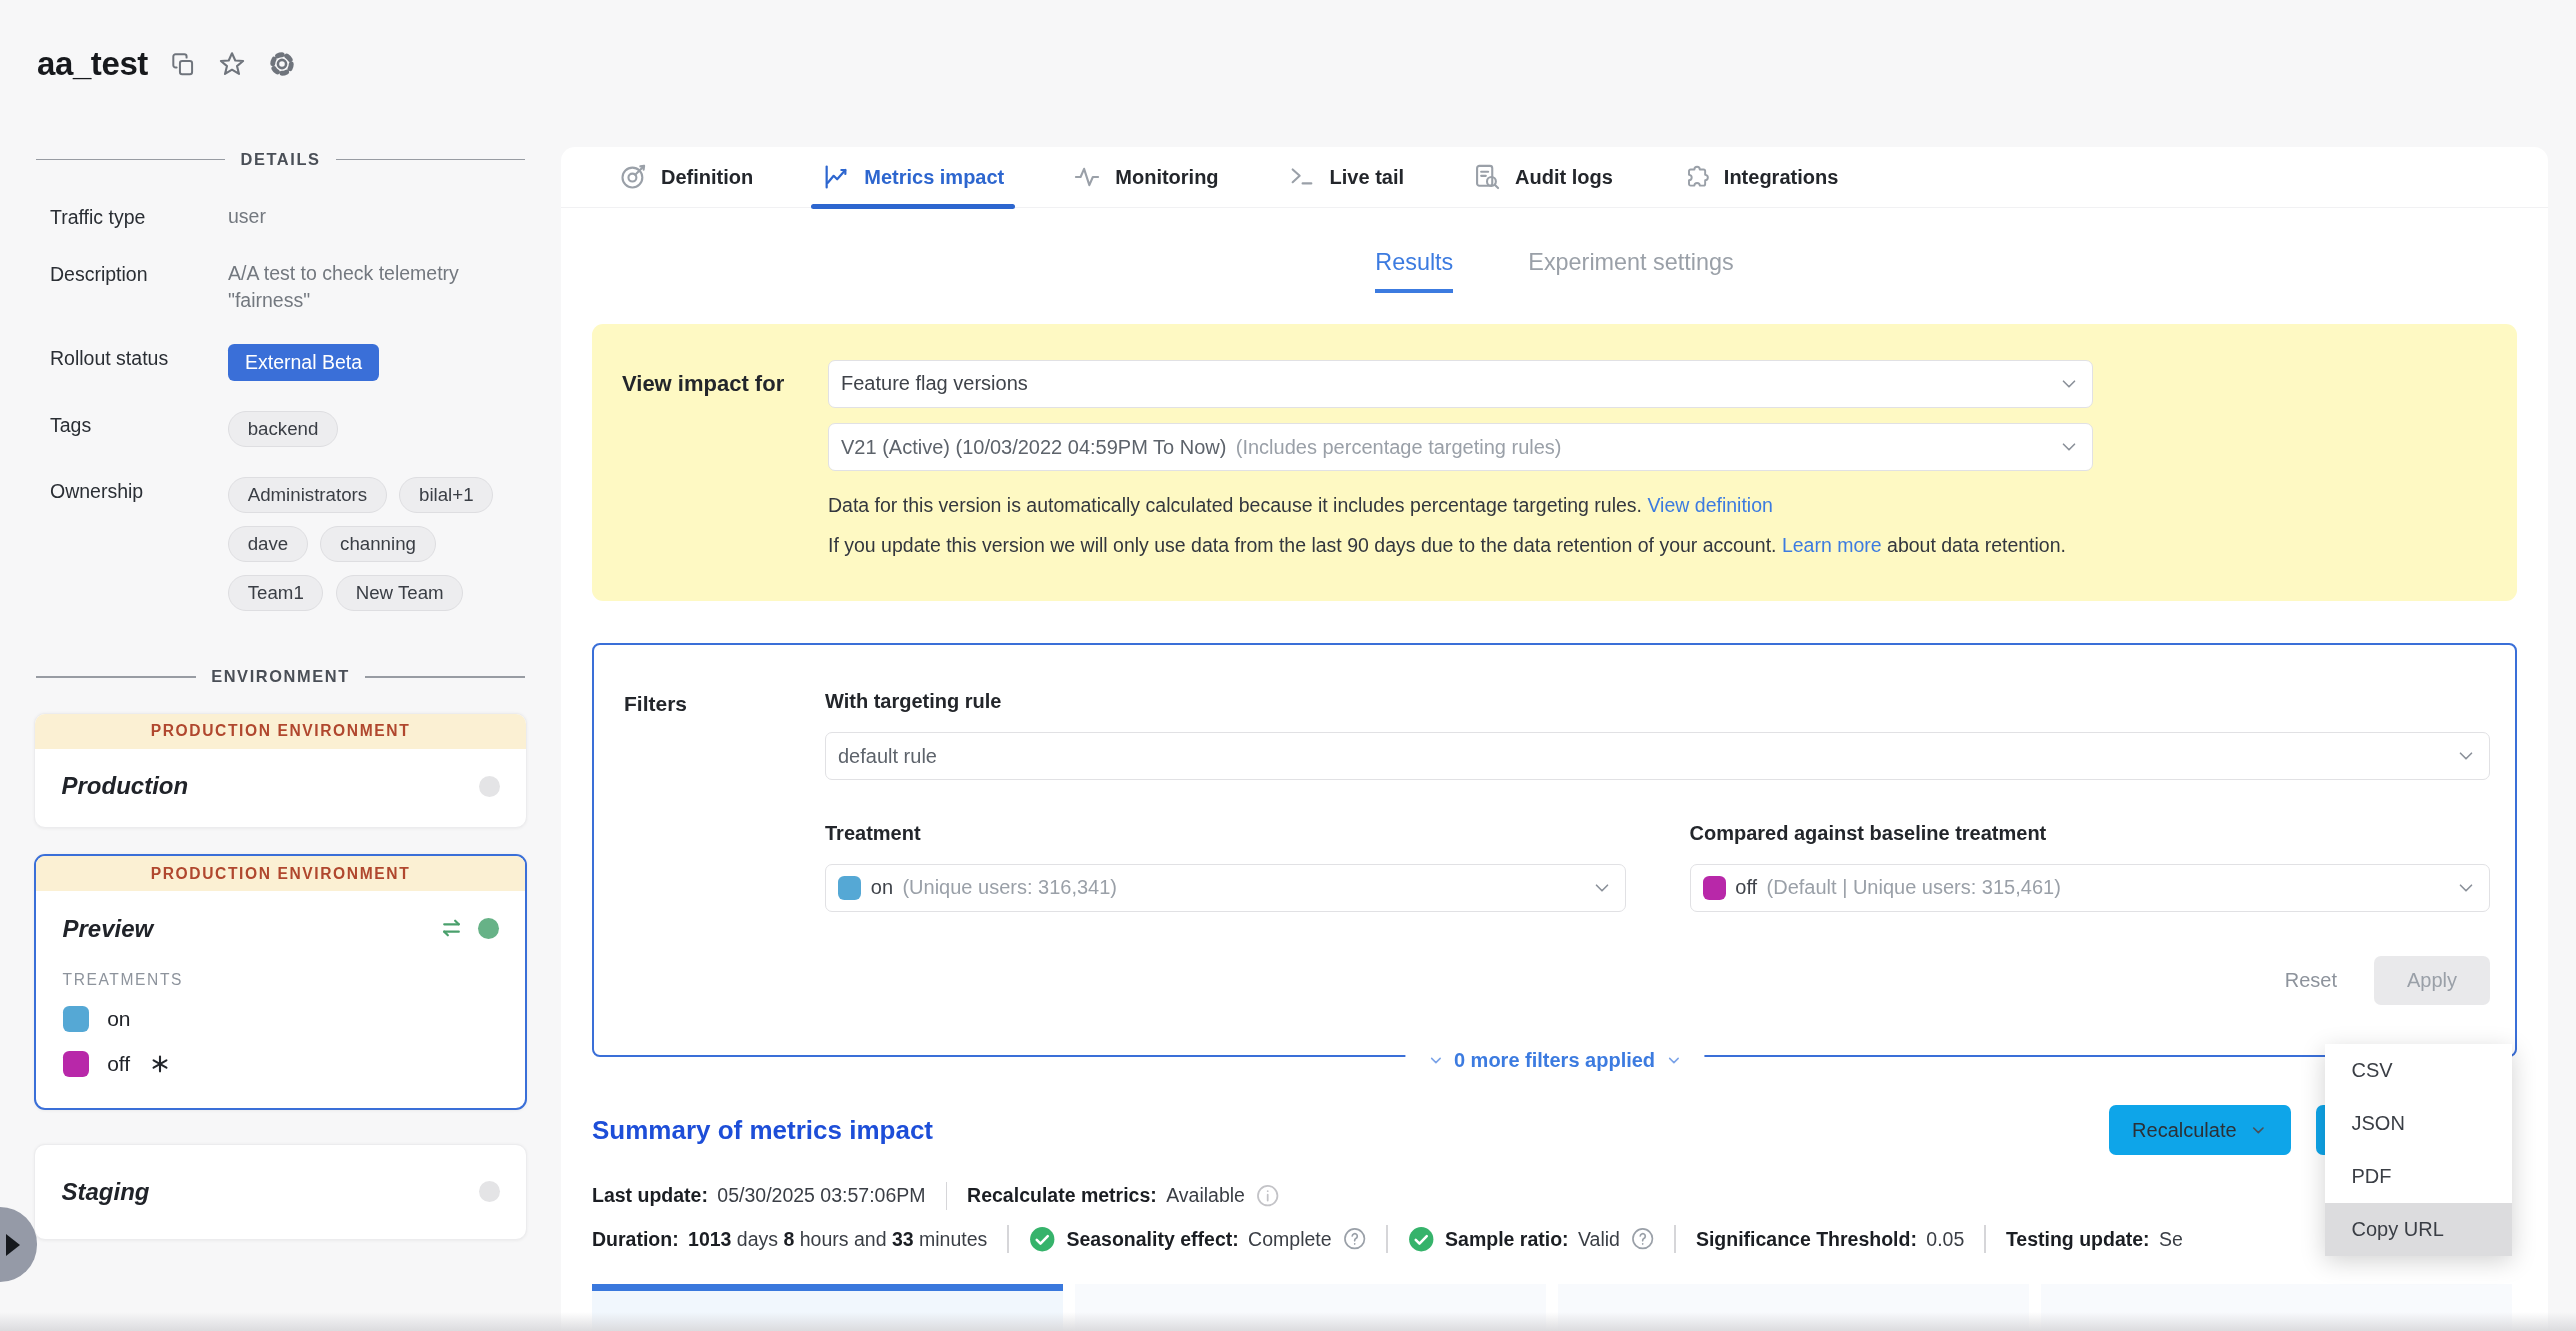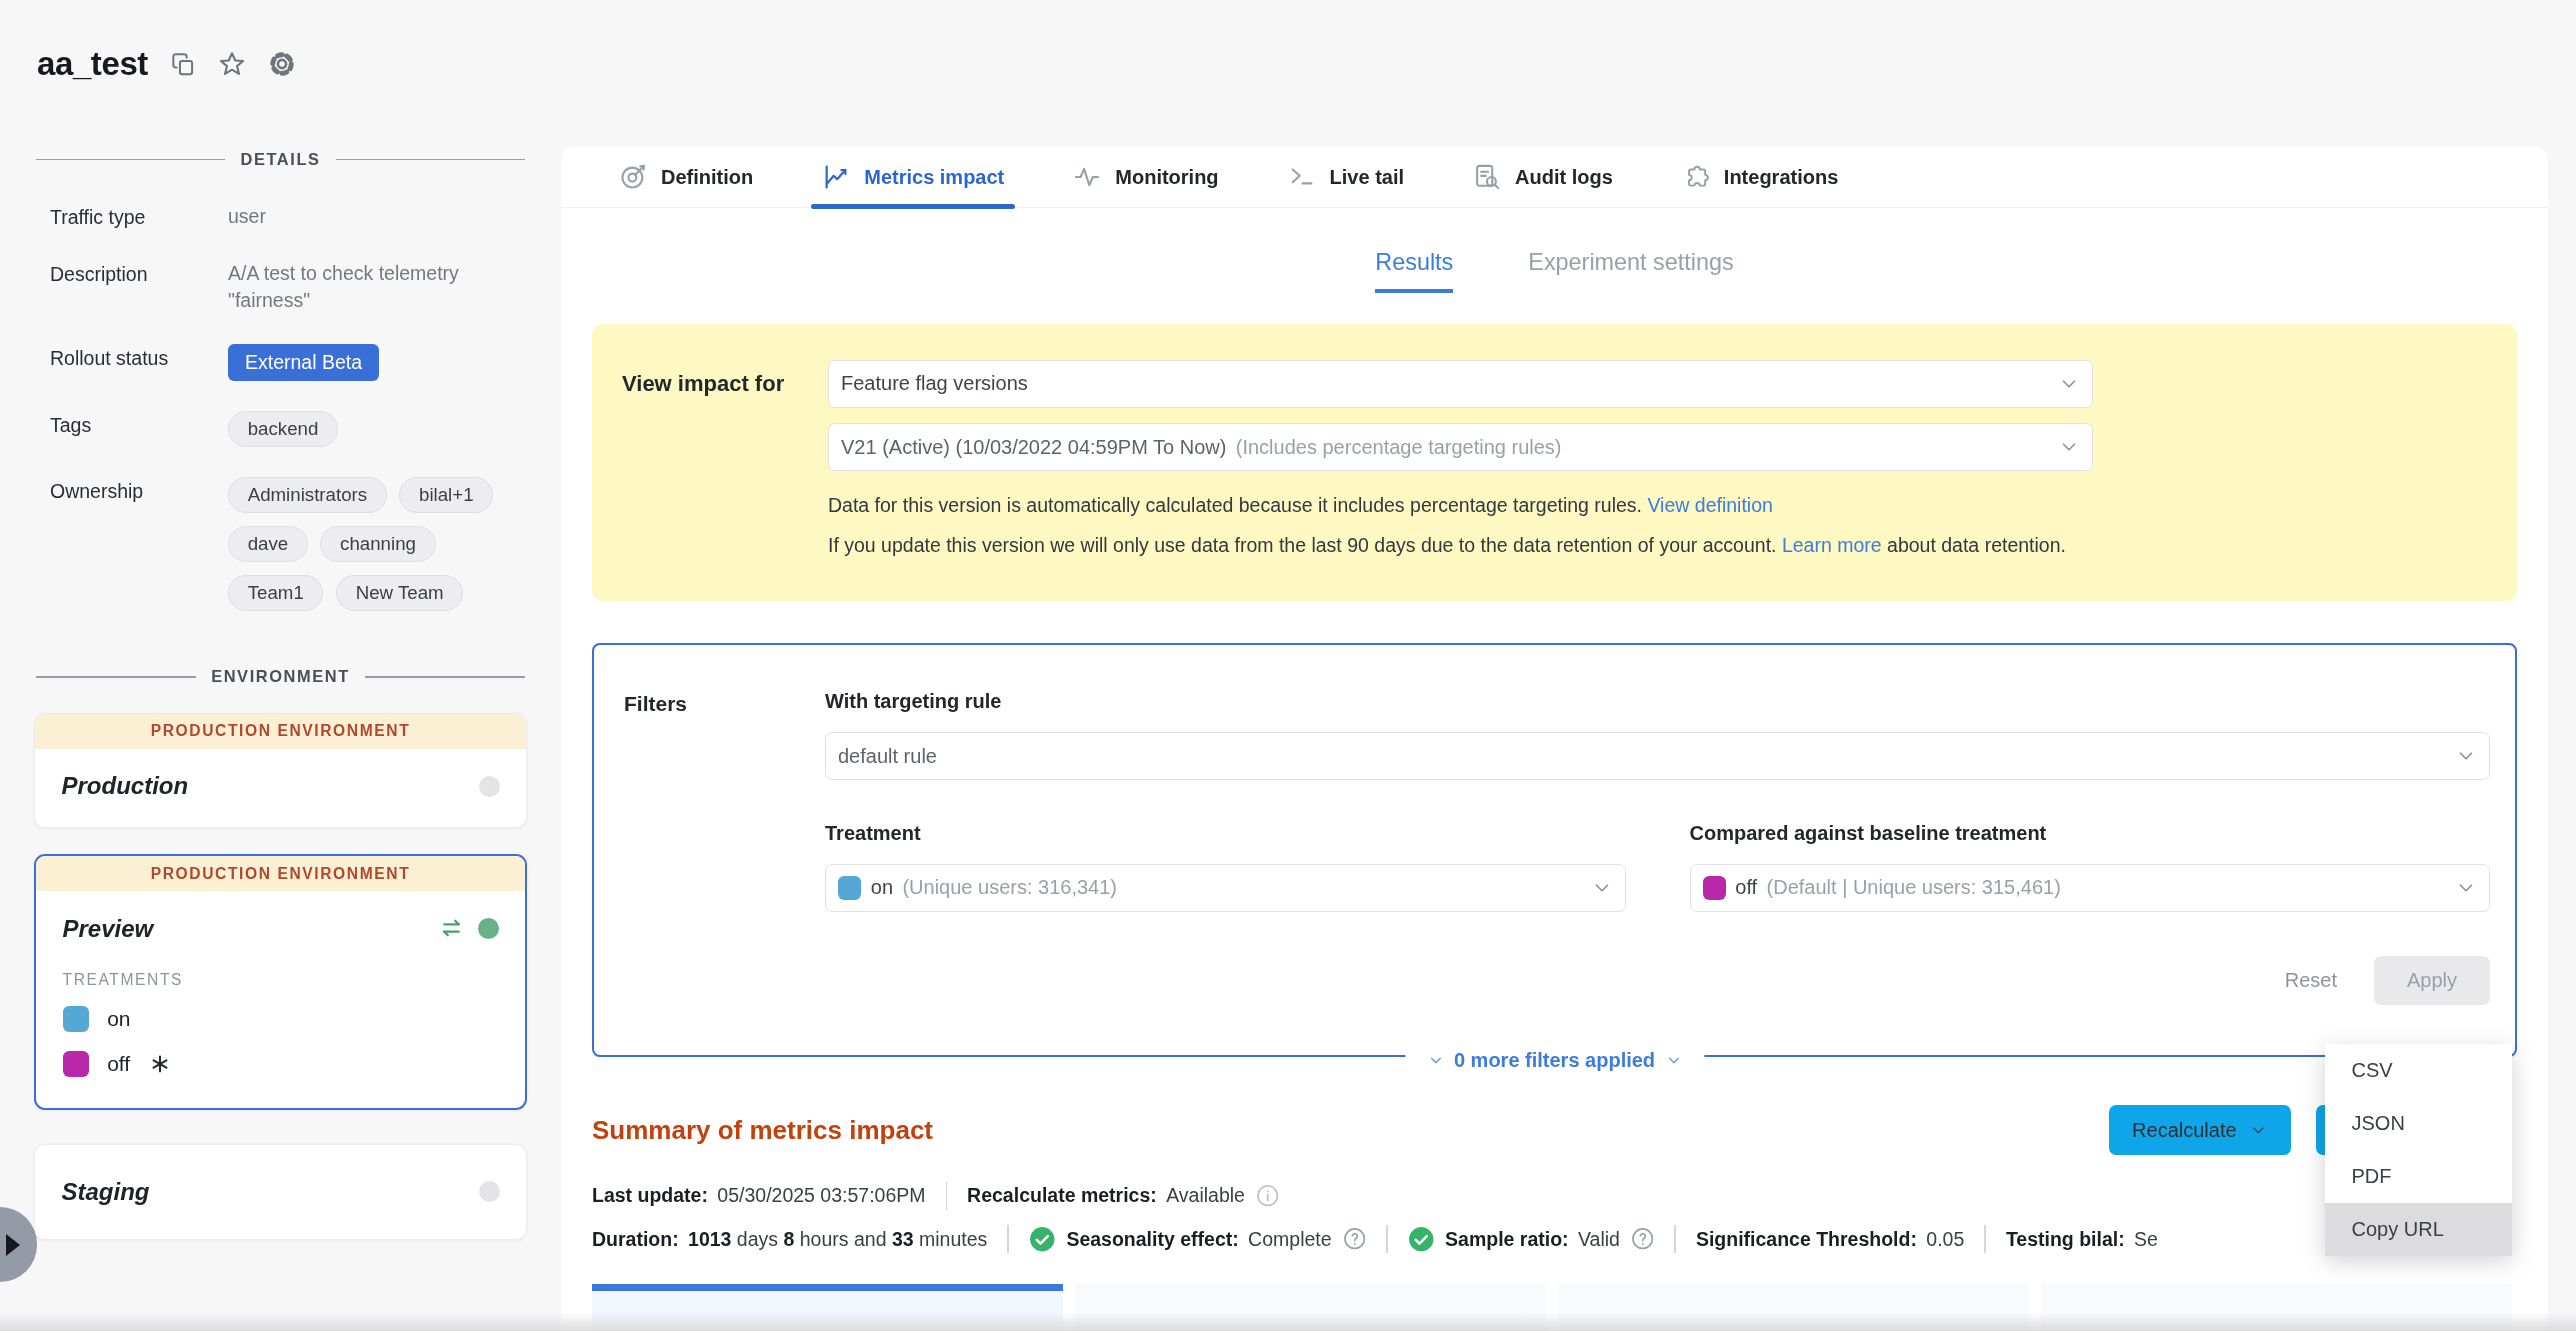--- a/index.html
+++ b/index.html
@@ -104,21 +104,21 @@
   .reset-btn { font-size:20px; color:#8d939c; cursor:pointer; }
   .apply-btn { background:#e9e9eb; color:#9aa0a8; font-size:20px; padding:13.3px 33px;
     border-radius:7px; border:none; cursor:pointer; font-family:inherit; }
   .more-filters { position:absolute; left:50%; bottom:-17px; transform:translateX(-50%);
     background:#fff; padding:0 22px; display:flex; align-items:center; gap:10px;
     font-size:20px; font-weight:bold; color:#3c7be0; cursor:pointer; white-space:nowrap; }
   .more-filters .chev { color:#7ba3e8; }
 
   .summary-row { display:flex; justify-content:space-between; align-items:center;
     margin:48px 36px 0 31px; }
-  .summary-title { font-size:26px; font-weight:bold; color:#c2410c; }
+  .summary-title { font-size:26px; font-weight:bold; color:#1d4ed8; }
   .btn-group { display:flex; gap:25px; }
   .gbtn { background:#0ea5e9; border:none; border-radius:7px; padding:13.3px 23.4px;
     font-size:20px; color:#2c3036; display:flex; align-items:center; gap:12.5px;
     font-family:inherit; cursor:pointer; }
   .gbtn .chev { color:#4a4f57; }
 
   .status-line { display:flex; align-items:center; margin:26.5px 31px 0 31px; font-size:19.5px;
     color:#3a3e45; white-space:nowrap; }
   .status-line.second { margin-top:15.6px; }
   .s-bold { font-weight:bold; color:#1b1e23; margin-right:9.4px; }
@@ -507,21 +507,21 @@
       <svg width="23.4" height="23.4" viewBox="0 0 24 24" fill="none" stroke="#9aa0a8" stroke-width="1.7" stroke-linecap="round">
           <circle cx="12" cy="12" r="10"></circle>
           <path d="M9.5 9.2a2.6 2.6 0 1 1 3.7 2.6c-.8.4-1.2 1-1.2 1.8v.6"></path>
           <path d="M12 17.3v.2"></path>
         </svg>
     </span>
     <span class="sep"></span>
     <span class="s-bold">Significance Threshold:</span>
     <span class="s-val">0.05</span>
     <span class="sep"></span>
-    <span class="s-bold">Testing bilal:</span>
+    <span class="s-bold">Testing update:</span>
     <span class="s-val">Se</span>
   </div>
 
   <div class="metric-cards">
     <div class="mcard active">
       
       
     </div>
     <div class="mcard">
       

